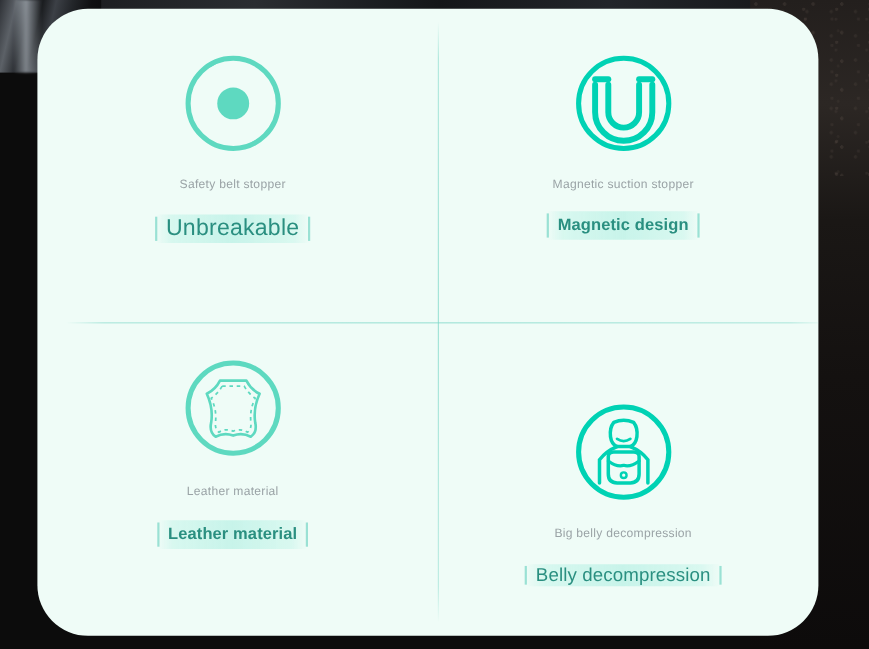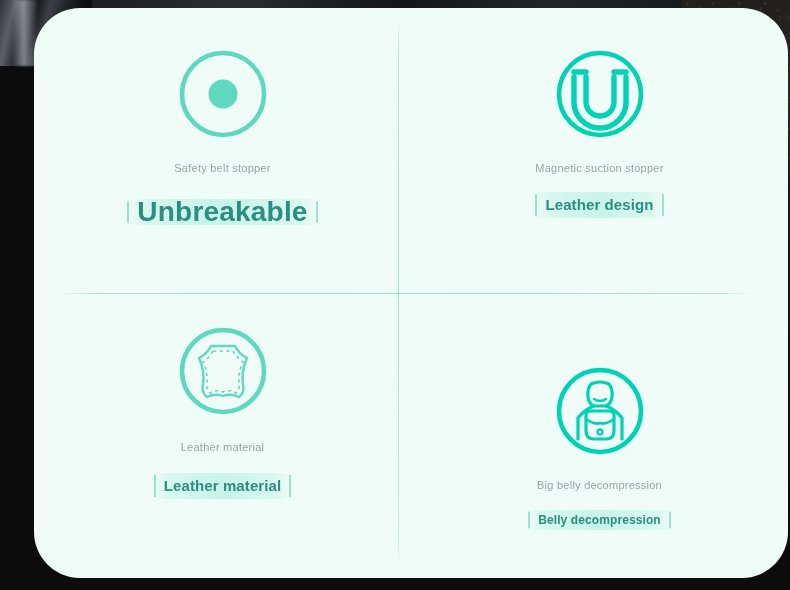--- a/index.html
+++ b/index.html
@@ -84,21 +84,20 @@
   
   .card {
     position: absolute;
     left: 34px;
     top: 8px;
     width: 710px;
     height: 570px;
     background: #effcf7;
     border-radius: 46px;
     overflow: hidden;
-    padding-left: 44px;
   }
 
   
   .divider-v {
     position: absolute;
     left: 364px;
     top: 12px;
     width: 1px;
     height: 546px;
     background: linear-gradient(180deg,
@@ -194,23 +193,23 @@
   }
   .tick-l { left: -10px; }
   .tick-r { right: -10px; }
 
   .headline {
     position: relative;
     font-family: "Liberation Sans", sans-serif;
     color: #2a8f80;
     white-space: nowrap;
   }
-  .headline-lg { font-size: 28px; font-weight: 700; letter-spacing: .2px; }
+  .headline-lg { font-size: 21px; font-weight: 400; letter-spacing: .2px; }
   .headline-md { font-size: 15px; font-weight: 700; letter-spacing: .1px; }
-  .headline-sm { font-size: 12px; font-weight: 700; letter-spacing: .1px; }
+  .headline-sm { font-size: 17px; font-weight: 400; letter-spacing: .1px; }
 
   .cell-br .headline-band { height: 20px; }
   .cell-br .tick { height: 17px; }
 </style>
 </head>
 <body>
 
 <div id="stage">
 
   <div class="bg-top-left">
@@ -261,21 +260,21 @@
             <path d="M24 33 L24 58 A26 26 0 0 0 76 58 L76 33" fill="none" stroke="#00d2b4" stroke-width="5.4" stroke-linecap="round" stroke-linejoin="round"></path>
             <line x1="24" y1="28" x2="36" y2="28" stroke="#00d2b4" stroke-width="5.4" stroke-linecap="round"></line>
             <line x1="64" y1="28" x2="76" y2="28" stroke="#00d2b4" stroke-width="5.4" stroke-linecap="round"></line>
           </svg>
         </div>
         <div class="caption">Magnetic suction stopper</div>
         <div class="headline-row">
           <div class="headline-band"></div>
           <div class="tick tick-l"></div>
           <div class="tick tick-r"></div>
-          <div class="headline headline-md">Leather design</div>
+          <div class="headline headline-md">Magnetic design</div>
         </div>
       </div>
 
       <div class="cell cell-bl">
         <div class="icon-wrap">
           <svg viewBox="0 0 100 100" xmlns="http://www.w3.org/2000/svg">
             <circle cx="50" cy="50" r="41" fill="none" stroke="#5ed9c0" stroke-width="4.6"></circle>
             <path d="M38 25 L62 25 Q66 33 74 37 Q68 50 70 63 Q72 72 66 76
                      Q58 72 50 75 Q42 72 34 76 Q28 72 30 63 Q32 50 26 37
                      Q34 33 38 25 Z" fill="none" stroke="#5ed9c0" stroke-width="2.4" stroke-linejoin="round"></path>

